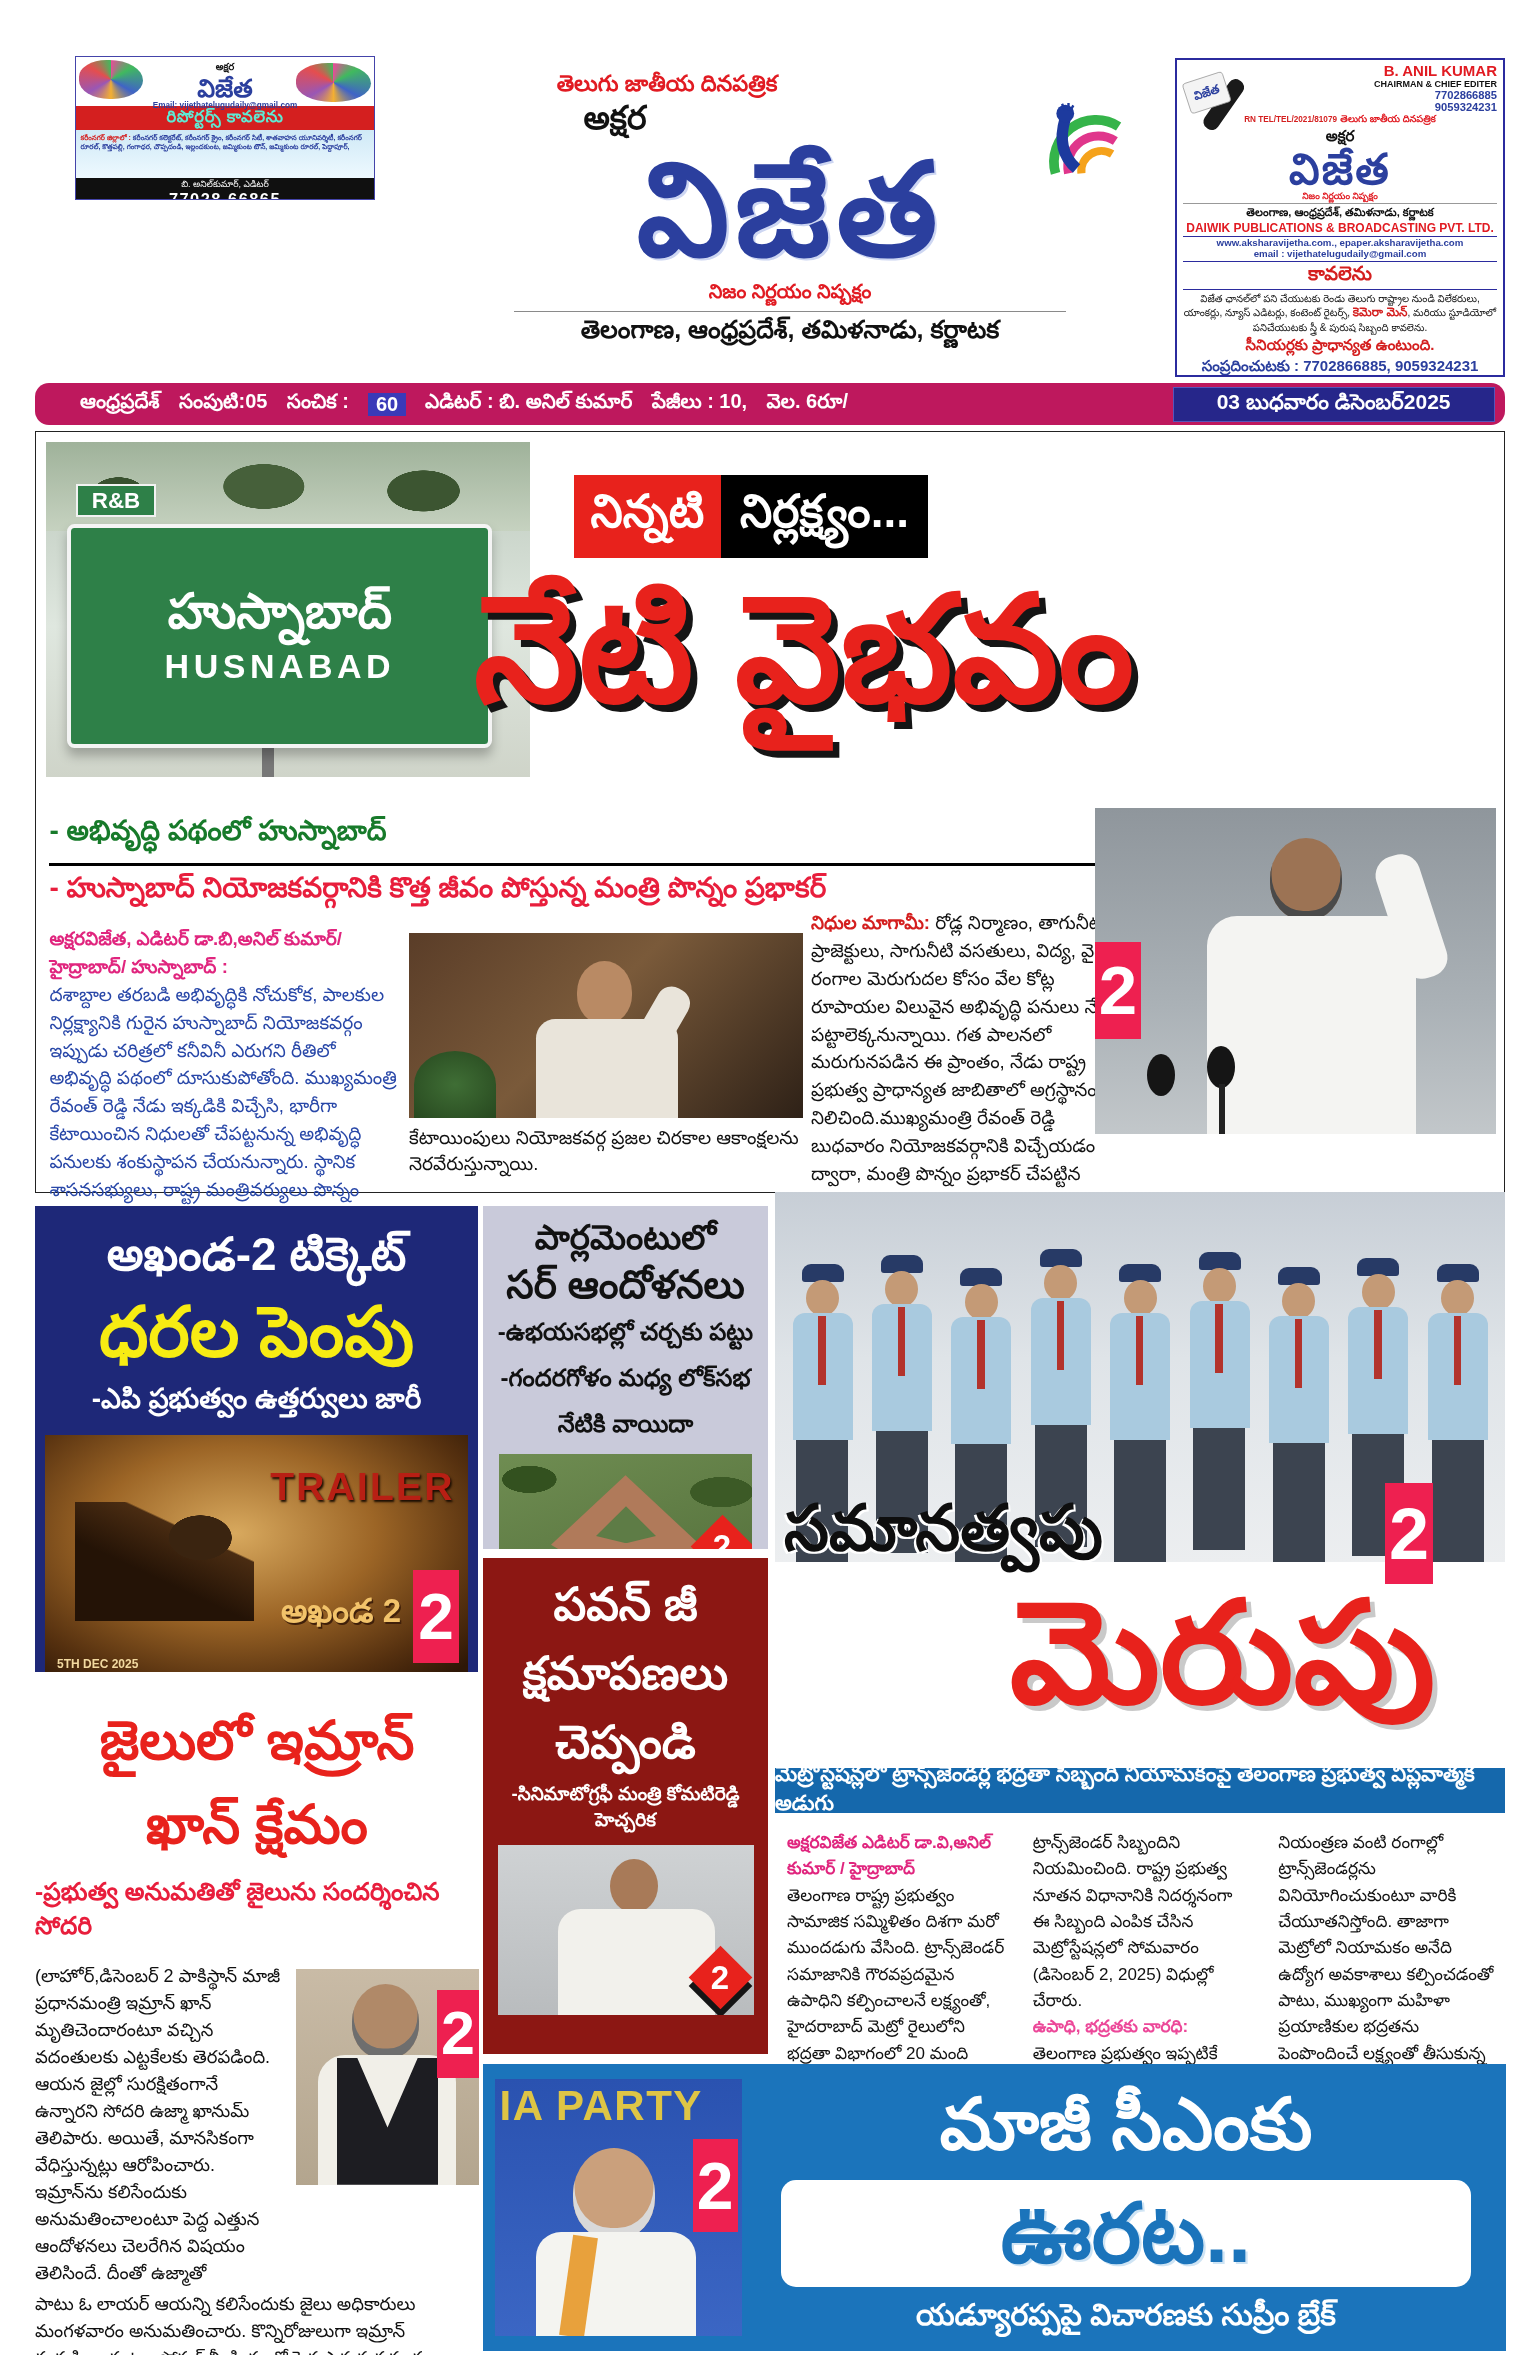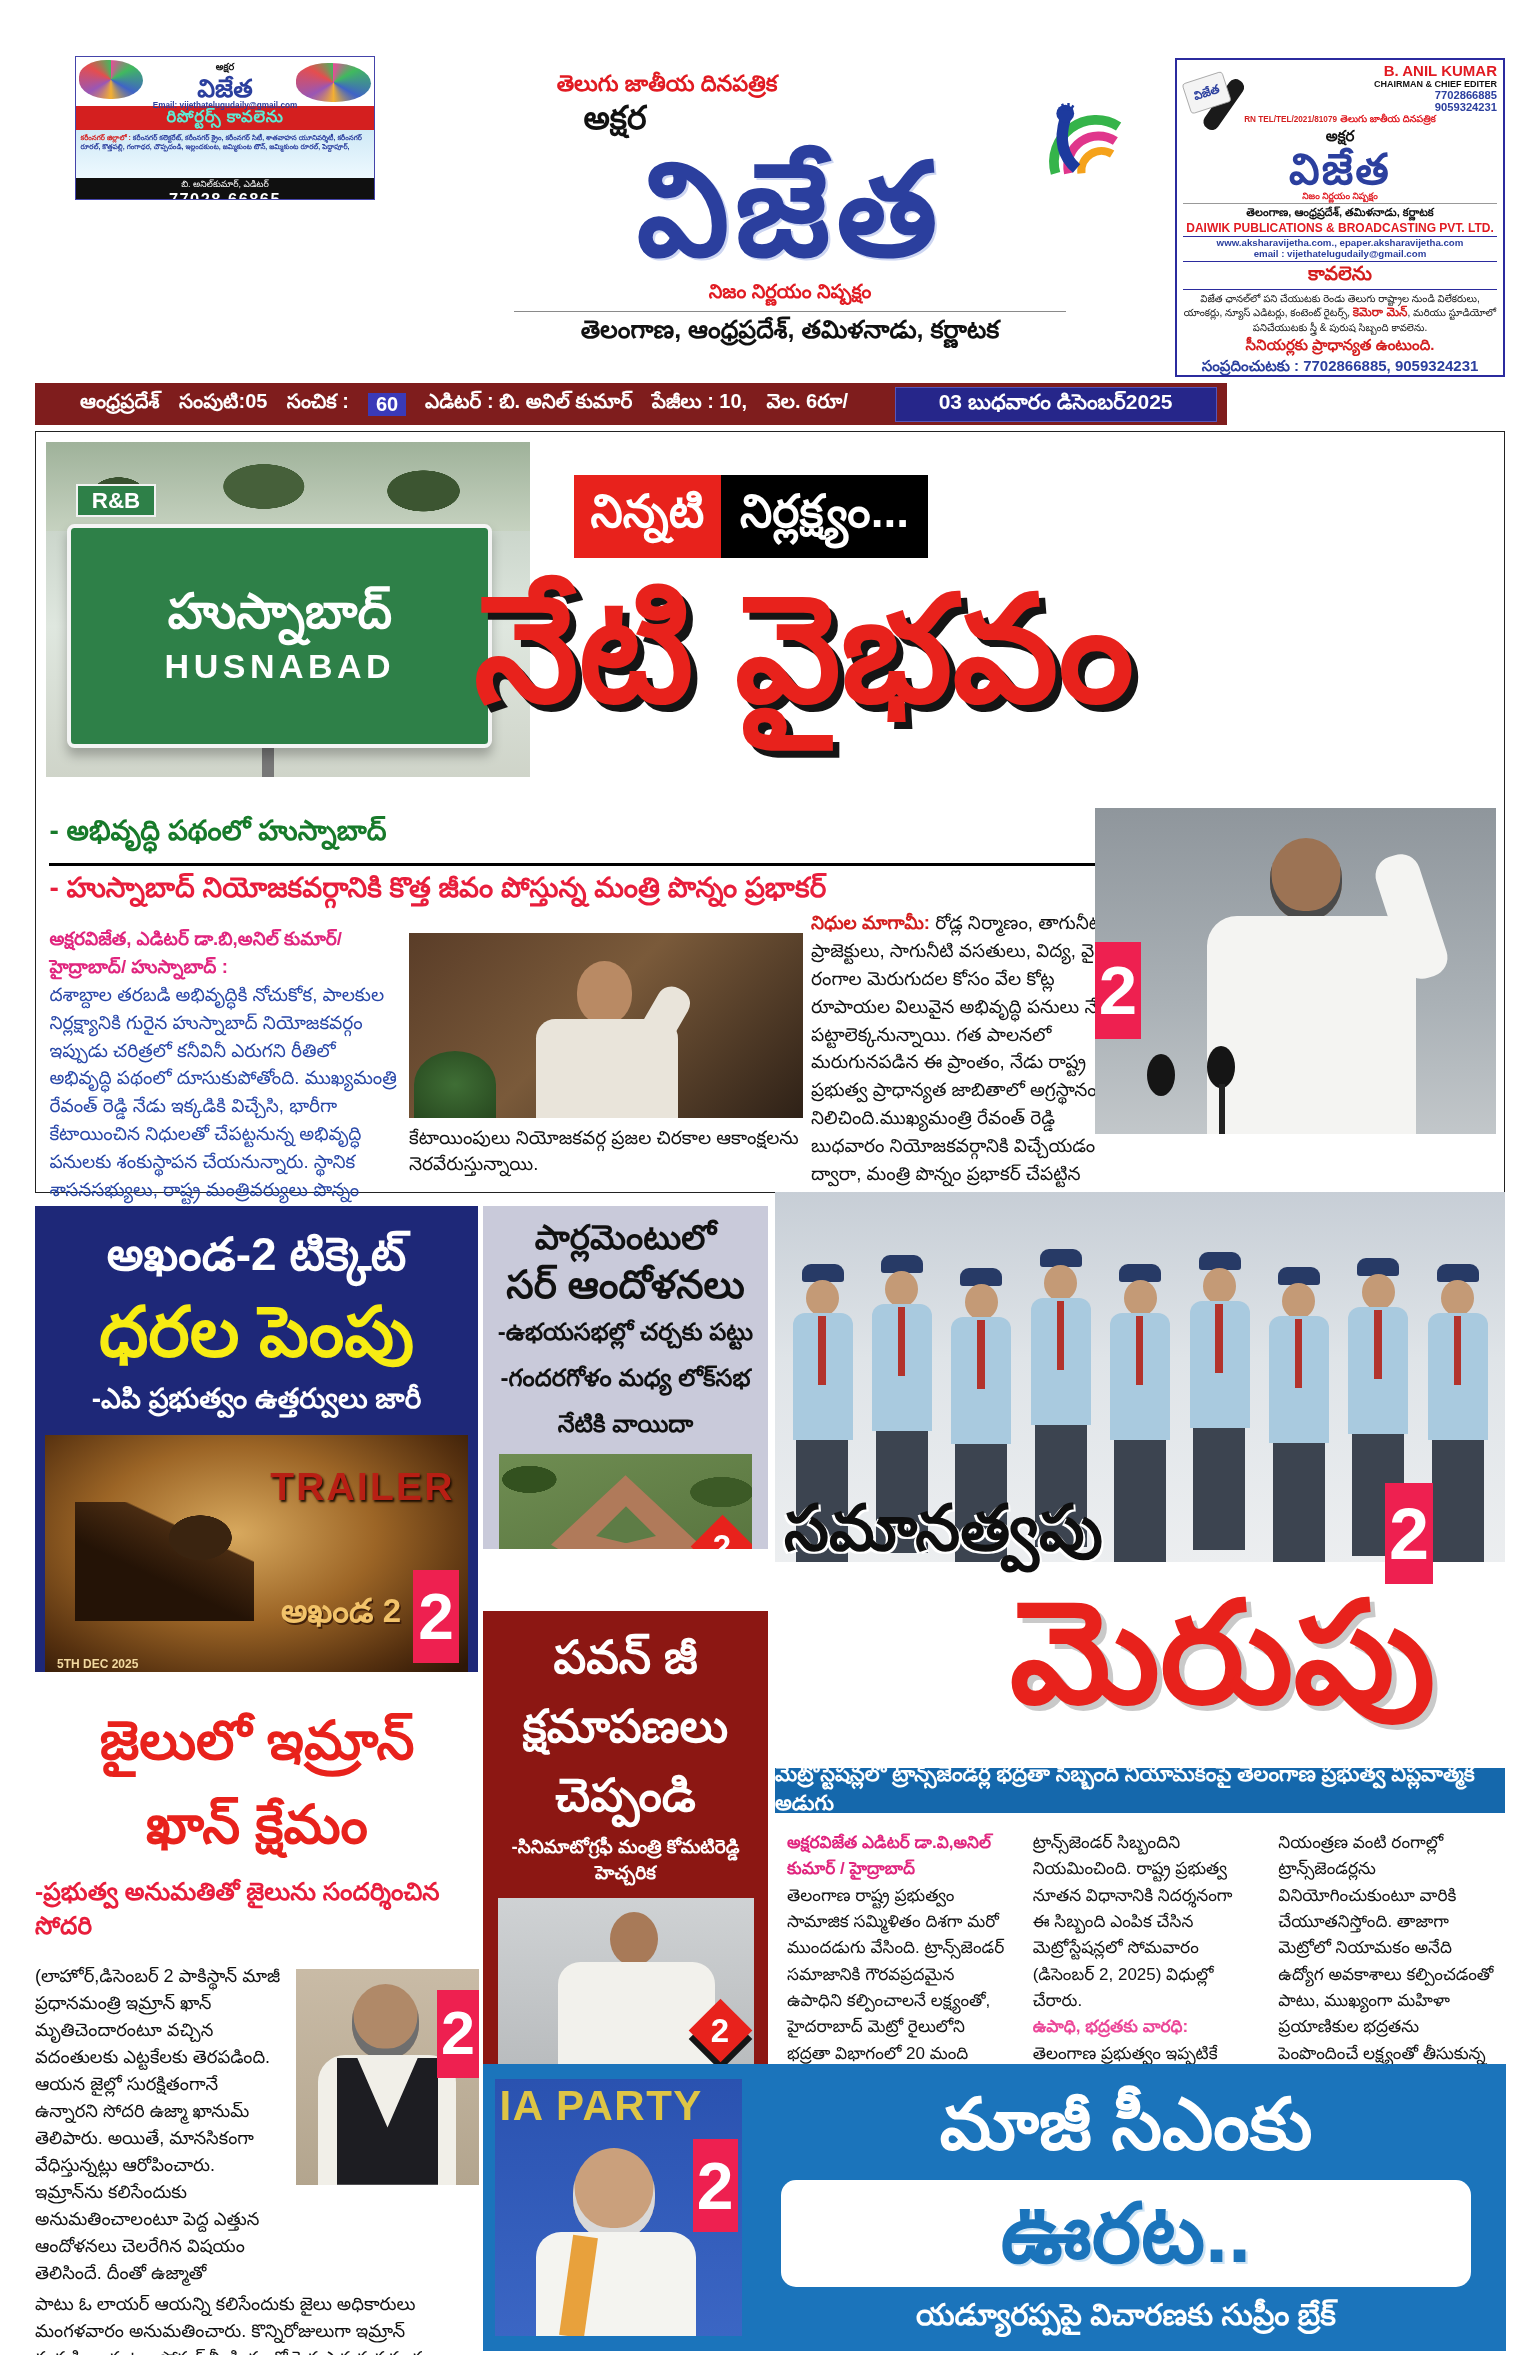--- a/index.html
+++ b/index.html
@@ -52,22 +52,22 @@
   .rb-company{color:#e11b22;font-weight:bold;font-size:12px;border-bottom:1.5px solid #2b2b9e;padding-bottom:1.5px;}
   .rb-web,.rb-email{color:#2b3f9e;font-weight:bold;font-size:9.7px;}
   .rb-wanted{color:#d41f1f;font-weight:bold;font-size:19.4px;border-top:1.5px solid #2b2b9e;border-bottom:1.5px solid #2b2b9e;
              margin-top:2.2px;}
   .rb-body{color:#111;font-size:10px;line-height:1.3;margin-top:2.2px;}
   .rb-body .cam{color:#d41f1f;font-weight:bold;font-size:12px;}
   .rb-seniors{color:#d41f1f;font-weight:bold;font-size:15px;margin-top:2.2px;}
   .rb-contact{color:#2b3f9e;font-weight:bold;font-size:15px;}
 
   
-  .info-bar{left:35px;top:383px;width:1192px;height:42px;background:#7f1d1d;color:#fff;display:flex;
-            align-items:center;font-weight:bold;font-size:20px;box-sizing:border-box;}
+  .info-bar{left:35px;top:383px;width:1470px;height:42px;background:#be185d;color:#fff;display:flex;
+            align-items:center;font-weight:bold;font-size:20px;box-sizing:border-box;border-radius:14px;}
   .info-left{flex:1;display:flex;align-items:center;gap:19.4px;padding-left:45px;}
   .issue-no{background:#3a3ab8;padding:0 7.5px;}
   .info-date{width:320px;height:33px;margin-right:10.4px;border:1.5px solid #5555bb;background:#26268a;
              display:flex;align-items:center;justify-content:center;font-size:21px;}
 
   
   .lead-box{left:35px;top:431px;width:1470px;height:762px;border:1.5px solid #222;background:#fff;box-sizing:border-box;}
   .sign-photo{left:10.4px;top:10.4px;width:484px;height:335px;overflow:hidden;
               background:linear-gradient(180deg,#b9c6b9 0%,#dfe7df 55%,#cfd4c9 100%);}
   .sign-trees{position:absolute;left:0;top:0;width:100%;height:89px;
@@ -156,21 +156,21 @@
   .parl-photo{position:relative;width:253px;height:127px;margin:10.4px auto 0;overflow:hidden;
               background:radial-gradient(45px 22.4px at 12% 20%,#33511f 60%,transparent 61%),
                          radial-gradient(52px 25px at 88% 30%,#3c5a26 60%,transparent 61%),
                          linear-gradient(160deg,#6f8d52,#55713c);}
   .parl-bldg{position:absolute;left:52px;top:21px;width:149px;height:89px;background:#b07a5a;
              clip-path:polygon(50% 0,100% 78%,78% 100%,22% 100%,0 78%);}
   .parl-court{position:absolute;left:97px;top:52px;width:60px;height:37px;background:#5e7c46;
              clip-path:polygon(50% 0,100% 80%,50% 100%,0 80%);}
 
   
-  .pavan{left:483px;top:1611px;width:285px;height:496px;background:#8c1713;color:#fff;text-align:center;overflow:hidden;}
+  .pavan{left:483px;top:1558px;width:285px;height:496px;background:#8c1713;color:#fff;text-align:center;overflow:hidden;}
   .pavan .l{font-size:46px;font-weight:bold;line-height:1.5;}
   .pavan .sub{font-size:18.6px;font-weight:bold;margin-top:6px;}
   .pav-photo{position:relative;width:256px;height:170px;margin:10.4px auto 0;overflow:hidden;
              background:linear-gradient(180deg,#cfd2d4,#b9bcbe);}
   .pav-photo .head{position:absolute;left:112px;top:13.4px;width:48px;height:54px;border-radius:50%;background:#a87a58;}
   .pav-photo .torso{position:absolute;left:60px;top:64px;width:157px;height:106px;border-radius:22.4px 22.4px 0 0;
              background:#f2f1ec;}
 
   
   .guards-photo{left:775px;top:1192px;width:730px;height:370px;overflow:hidden;

